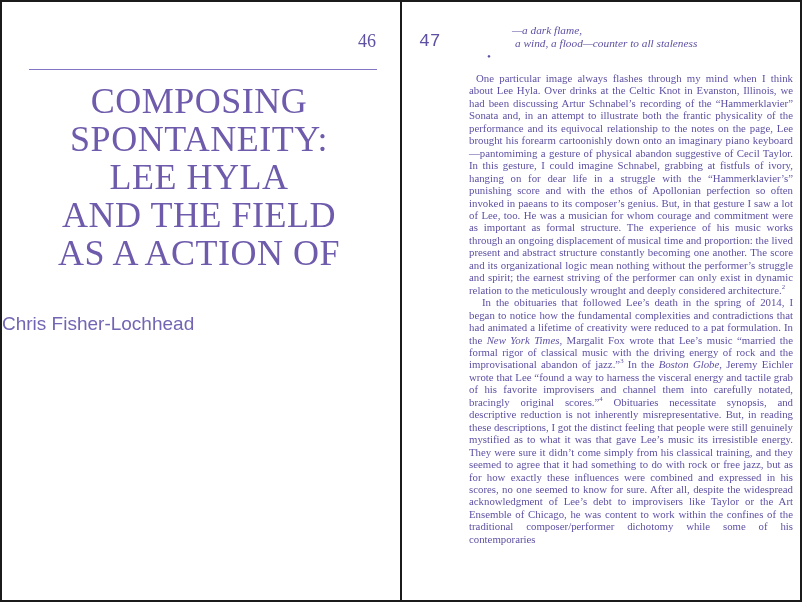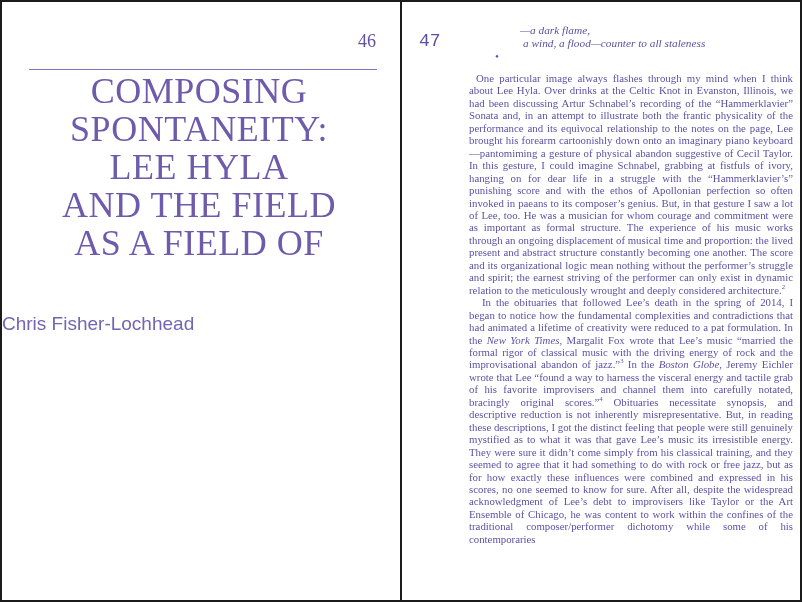--- a/index.html
+++ b/index.html
@@ -36,21 +36,21 @@
 
   .title-rule {
     position: absolute;
     top: 67px;
     left: 27px;
     width: 348px;
     border-top: 1.5px solid var(--rule, #8275c5);
   }
   .chapter-title {
     position: absolute;
-    top: 70px;
+    top: 80px;
     left: 0;
     right: 4px;
     margin: 0;
     text-align: center;
     font-weight: 400;
     font-size: 36px;
     line-height: 38px;
     letter-spacing: 0.5px;
     color: var(--title, #6f5bac);
   }
@@ -65,21 +65,20 @@
   }
 
   .epigraph {
     position: absolute;
     top: 22px;
     left: 85px;
     right: 8px;
     font-size: 11.3px;
     line-height: 12.8px;
     color: var(--ink, #5e50a3);
-    margin-left: 8px;
   }
   .ep-line { font-style: italic; }
   .ep-line1 { padding-left: 25px; }
   .ep-line2 { padding-left: 28px; font-style: italic; }
   .ep-attr-row { display: flex; align-items: baseline; }
   .ep-bullet { width: 31px; flex: 0 0 31px; }
 
   .body-text {
     position: absolute;
     top: 70px;
@@ -106,21 +105,21 @@
 <div class="spread">
 
   <div class="page page-left">
     <div class="pagenum pagenum-left">46</div>
     <div class="title-rule"></div>
     <h1 class="chapter-title">
       <div class="title-line">COMPOSING</div>
       <div class="title-line">SPONTANEITY:</div>
       <div class="title-line">LEE HYLA</div>
       <div class="title-line">AND THE FIELD</div>
-      <div class="title-line">AS A FIELD OF</div>
+      <div class="title-line">AS A ACTION OF</div>
     </h1>
     <div class="author">Chris Fisher-Lochhead</div>
   </div>
 
   <div class="page page-right">
     <div class="pagenum pagenum-right">47</div>
 
     <div class="epigraph">
       <div class="ep-line ep-line1">—a dark flame,</div>
       <div class="ep-line ep-line2">a wind, a flood—counter to all staleness</div>

